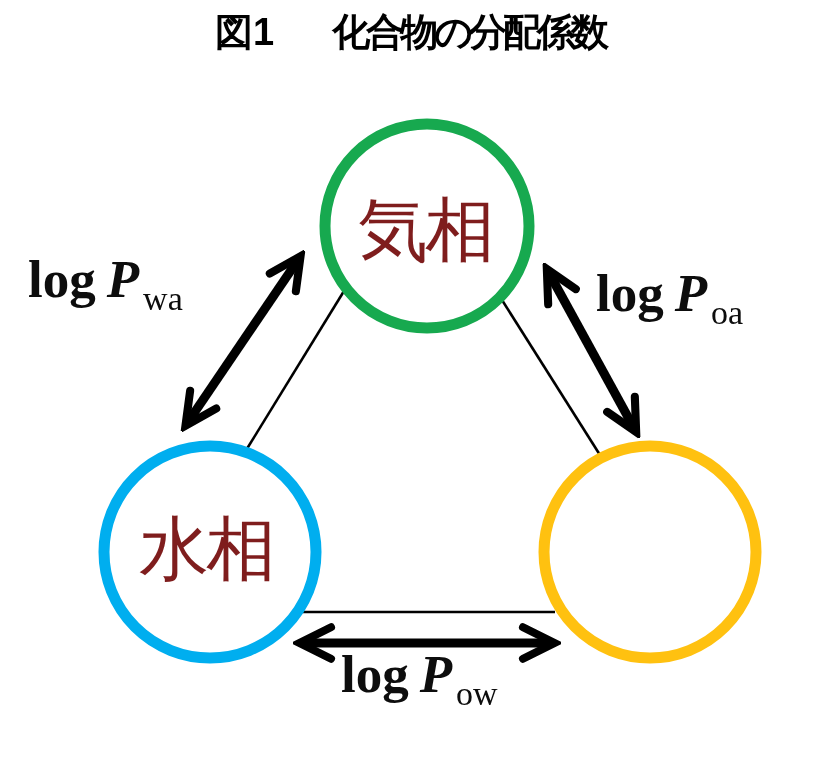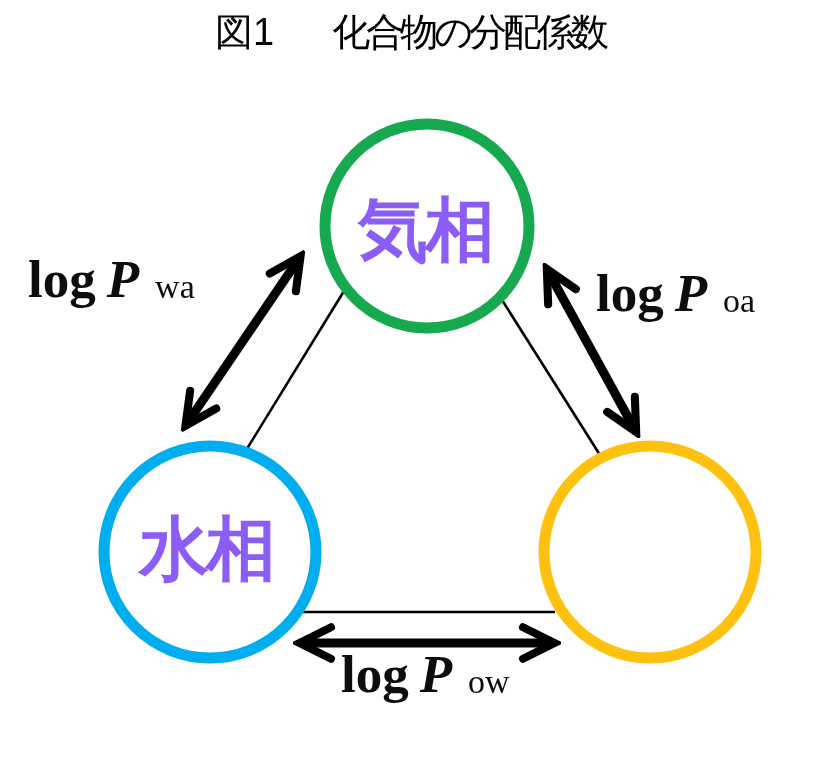--- a/index.html
+++ b/index.html
@@ -11,59 +11,59 @@
     overflow: hidden;
     font-family: "Liberation Sans", sans-serif;
   }
   .title {
     position: absolute;
     top: 10px;
     left: 0;
     width: 100%;
     text-align: center;
     font-size: 38px;
-    font-weight: normal;
+    font-weight: bold;
     color: #000000;
     letter-spacing: -4px;
     line-height: 1.2;
     white-space: nowrap;
   }
   .title .fig-no { margin-right: 58px; letter-spacing: 0px; }
   .diagram-svg {
     position: absolute;
     left: 0; top: 0;
     width: 820px; height: 769px;
   }
   .node-label {
     position: absolute;
     transform: translate(-50%, -50%);
     font-size: 70px;
-    font-weight: 700;
-    color: #8b5cf6;
+    font-weight: 400;
+    color: #7f1d1d;
     letter-spacing: -3px;
     line-height: 1;
     white-space: nowrap;
   }
   .edge-label {
     position: absolute;
     font-family: "Liberation Serif", serif;
     font-weight: bold;
     font-size: 53px;
     color: #0d0d0d;
     line-height: 1;
     white-space: nowrap;
   }
   .edge-label .sym { font-style: italic; margin-left: 11px; }
   .edge-label .sub {
     font-size: 34px;
     font-weight: normal;
     font-style: normal;
     position: relative;
-    top: 1px;
-    margin-left: 16px;
+    top: 13px;
+    margin-left: 4px;
   }
 </style>
 </head>
 <body>
 
 <div class="canvas">
 
   <div class="title">
     <span class="fig-no">図1</span><span>化合物の分配係数</span>
   </div>

